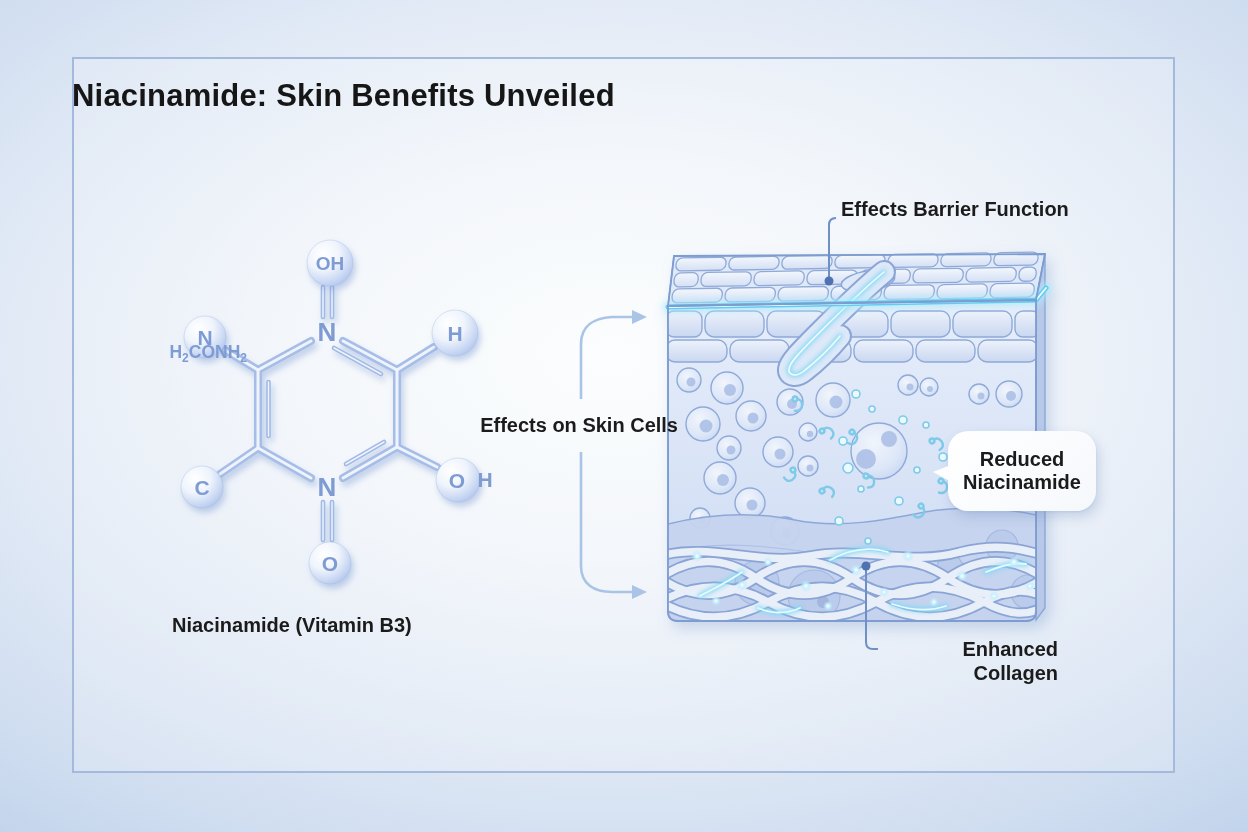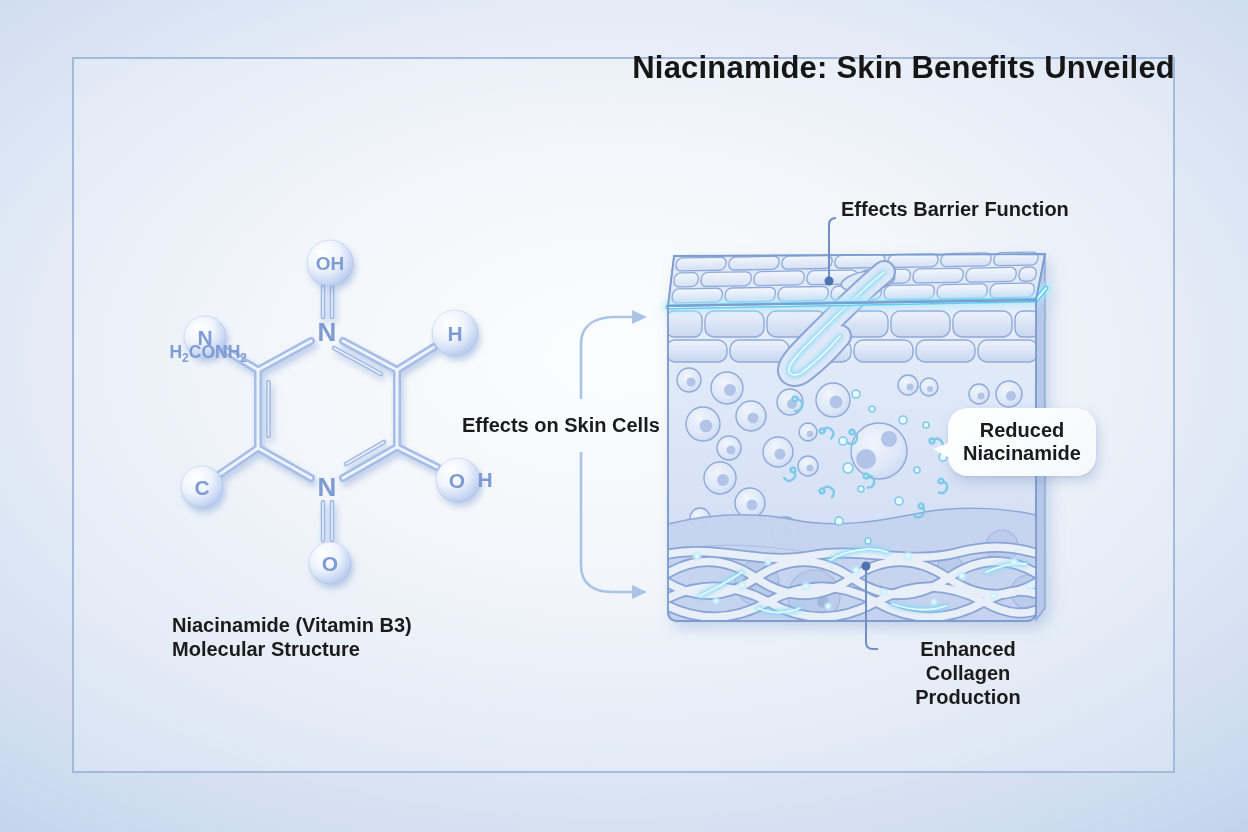--- a/index.html
+++ b/index.html
@@ -7,30 +7,30 @@
     width:1248px;height:832px;overflow:hidden;position:relative;
     font-family:"Liberation Sans","DejaVu Sans",sans-serif;
     background:radial-gradient(95% 88% at 49% 43%,
       #fbfdfe 0%, #f1f5fa 28%, #e2eaf6 50%, #cfddf0 72%, #bbcfe9 90%, #b0c7e6 100%);
   }
   .frame{
     position:absolute;left:72px;top:57px;width:1099px;height:712px;
     border:2px solid #a3badc;background:rgba(255,255,255,0.18);
   }
   .title{
-    position:absolute;left:72px;top:50px;width:1103px;margin:0;
-    text-align:right;font-size:31px;font-weight:600;color:#161616;letter-spacing:.2px;
+    position:absolute;left:72px;top:78px;width:1103px;margin:0;
+    text-align:left;font-size:31px;font-weight:600;color:#161616;letter-spacing:.2px;
   }
   .lbl{position:absolute;color:#1b1b1b;font-weight:600;font-size:20px;line-height:24px;}
   .caption{left:172px;top:613px;width:304px;text-align:left;}
-  .effects{left:462px;top:413px;width:216px;text-align:left;white-space:nowrap;}
+  .effects{left:462px;top:413px;width:216px;text-align:right;white-space:nowrap;}
   .barrier{left:841px;top:197px;white-space:nowrap;}
-  .collagen{left:878px;top:637px;width:180px;text-align:center;}
+  .collagen{left:878px;top:637px;width:180px;text-align:right;}
   .bubble{
-    position:absolute;left:948px;top:408px;width:148px;height:68px;
+    position:absolute;left:948px;top:431px;width:148px;height:80px;
     background:linear-gradient(135deg,#ffffff 0%,#f5f8fc 100%);
     border-radius:20px;display:flex;flex-direction:column;align-items:center;justify-content:center;
     box-shadow:3px 6px 12px rgba(110,140,190,.30), 0 1px 2px rgba(150,175,215,.25);
     color:#1b1b1b;font-weight:600;font-size:20px;line-height:23px;text-align:center;
   }
   .bubble::after{
     content:"";position:absolute;left:-15px;top:33px;width:0;height:0;
     border-top:9px solid transparent;border-bottom:7px solid transparent;
     border-right:17px solid #fdfeff;transform:rotate(6deg);
   }
@@ -382,28 +382,26 @@
   <g>
     <path d="M 829,277 L 829,225 Q 829,218 836,218" fill="none" stroke="#6f8fc5" stroke-width="2"></path>
     <circle cx="829" cy="281" r="4.5" fill="#4e73b0"></circle>
     <path d="M 866,570 L 866,642 Q 866,649 873,649 L 878,649" fill="none" stroke="#6f8fc5" stroke-width="2"></path>
     <circle cx="866" cy="566" r="4.5" fill="#4e73b0"></circle>
   </g>
 </svg>
 
 <div class="lbl caption">
   <div>Niacinamide (Vitamin B3)</div>
-  <div>Molecular Structure</div>
 </div>
 
 <div class="lbl effects">Effects on Skin Cells</div>
 
 <div class="lbl barrier">Effects Barrier Function</div>
 
 <div class="bubble">
   <div>Reduced</div>
   <div>Niacinamide</div>
 </div>
 
 <div class="lbl collagen">
   <div>Enhanced Collagen</div>
-  <div>Production</div>
 </div>
 
 </body></html>

